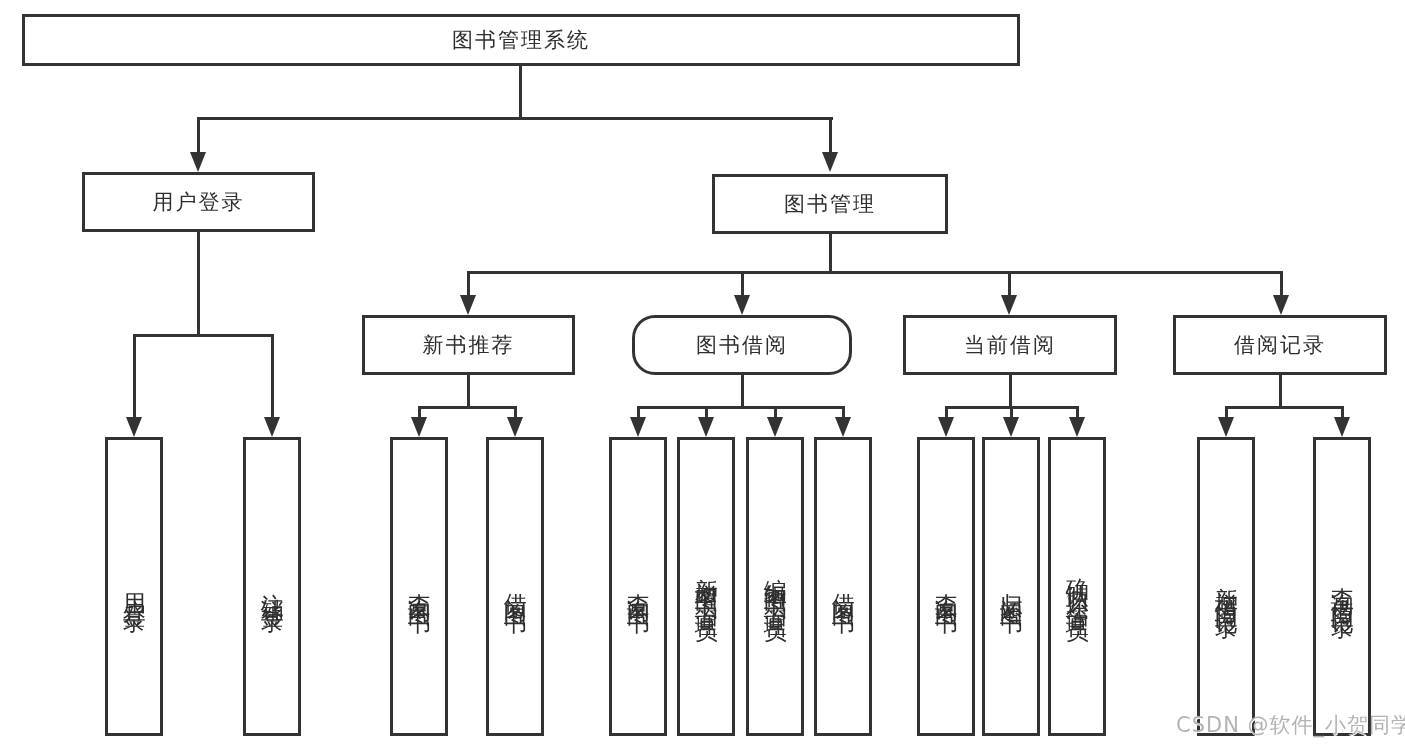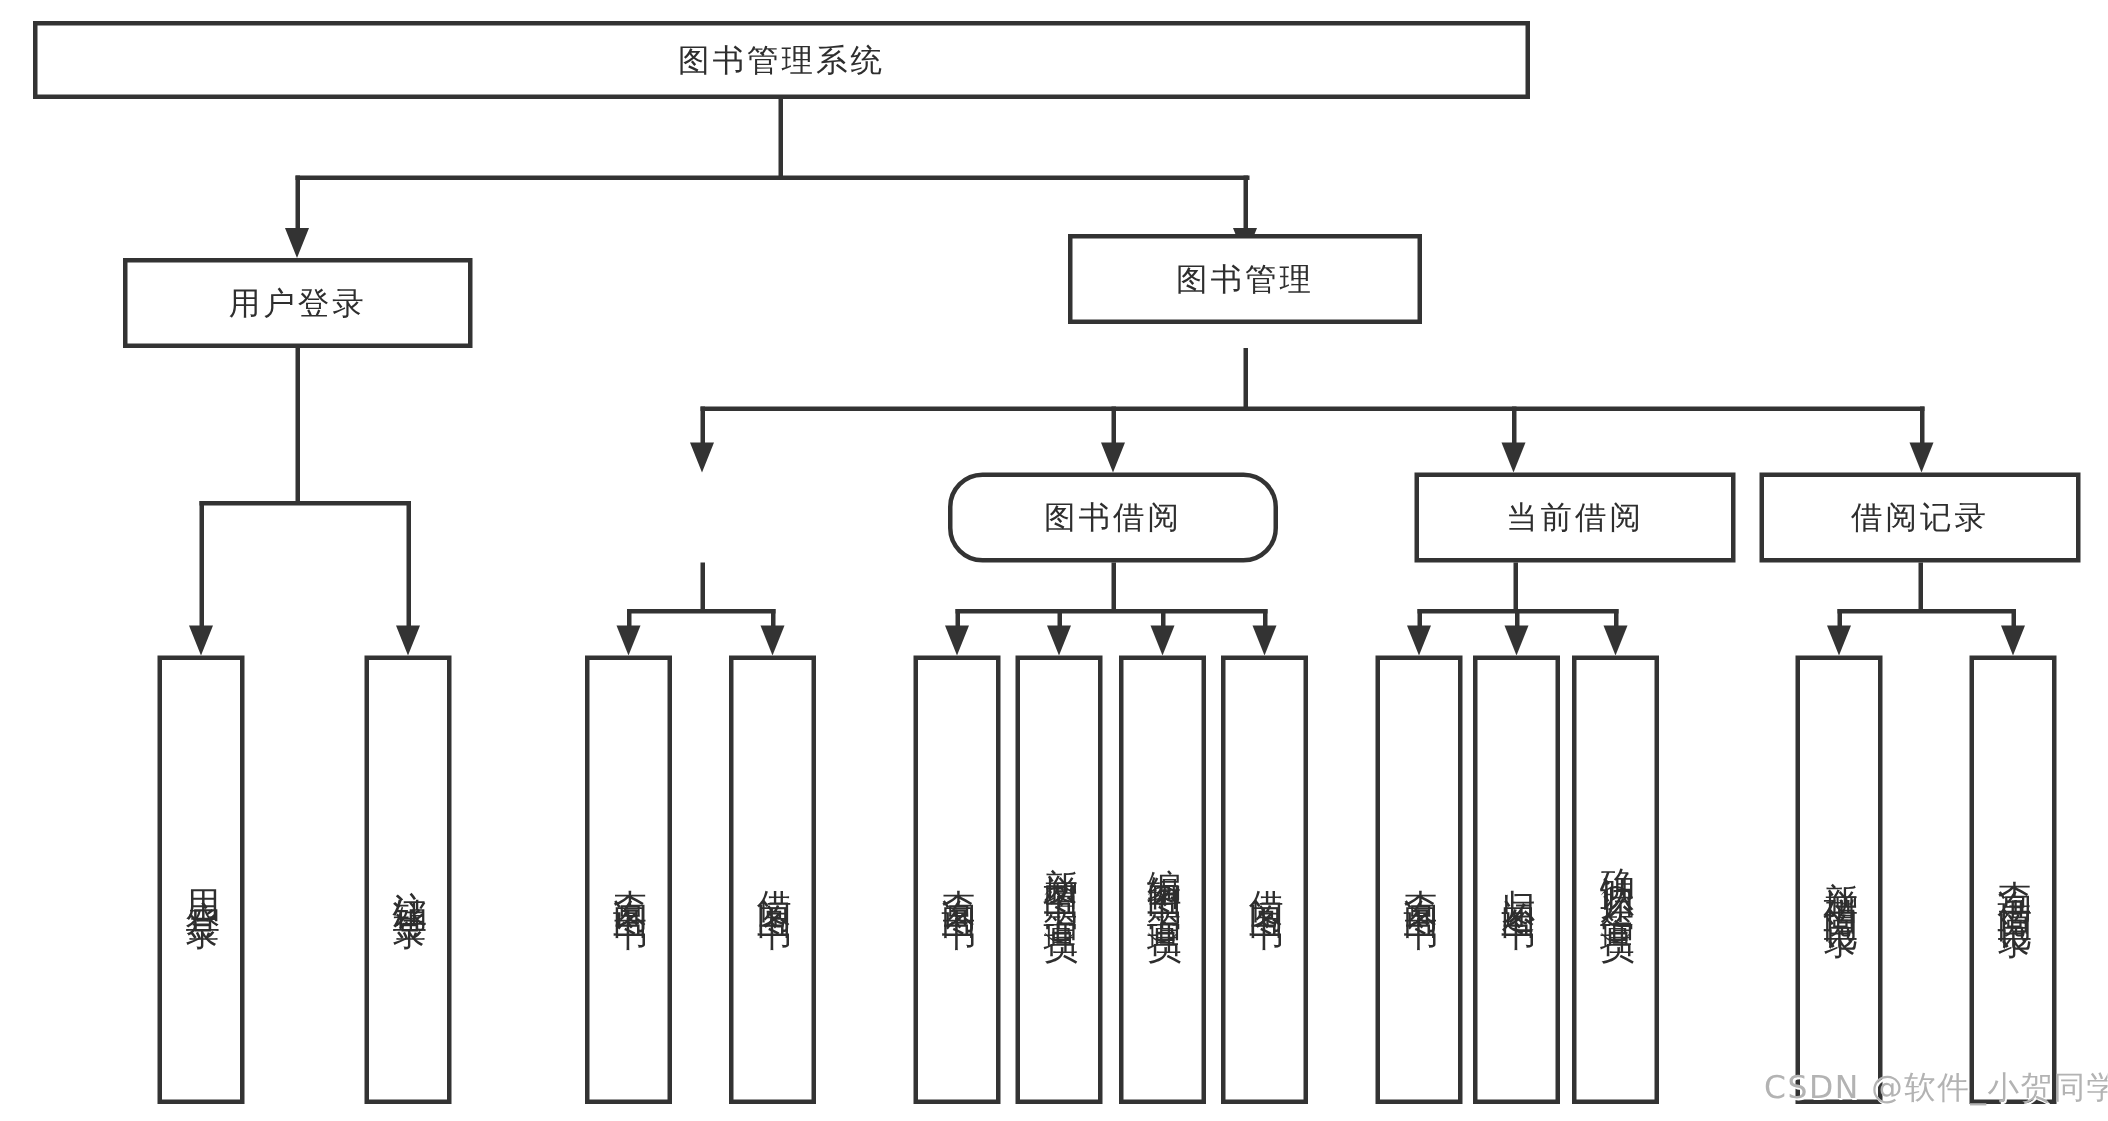--- a/index.html
+++ b/index.html
@@ -64,21 +64,21 @@
   <div class="vl" style="left:519px; top:66px; height:53px;"></div>
   <div class="hl" style="left:197px; top:117px; width:636px;"></div>
   <div class="vl" style="left:197px; top:117px; height:38px;"></div>
   <div class="ar" style="left:190px; top:152px;"></div>
   <div class="vl" style="left:829px; top:117px; height:38px;"></div>
   <div class="ar" style="left:822px; top:152px;"></div>
 
   <div class="box hbox" style="left:82px; top:172px; width:233px; height:60px;">
     <span>用户登录</span>
   </div>
-  <div class="box hbox" style="left:712px; top:156px; width:236px; height:60px;">
+  <div class="box hbox" style="left:712px; top:174px; width:236px; height:60px;">
     <span>图书管理</span>
   </div>
 
   <div class="vl" style="left:197px; top:232px; height:104px;"></div>
   <div class="hl" style="left:133px; top:334px; width:141px;"></div>
   <div class="vl" style="left:133px; top:334px; height:85px;"></div>
   <div class="ar" style="left:126px; top:417px;"></div>
   <div class="vl" style="left:271px; top:334px; height:85px;"></div>
   <div class="ar" style="left:264px; top:417px;"></div>
 
@@ -86,24 +86,27 @@
   <div class="hl" style="left:467px; top:271px; width:816px;"></div>
   <div class="vl" style="left:467px; top:271px; height:27px;"></div>
   <div class="ar" style="left:460px; top:295px;"></div>
   <div class="vl" style="left:741px; top:271px; height:27px;"></div>
   <div class="ar" style="left:734px; top:295px;"></div>
   <div class="vl" style="left:1008px; top:271px; height:27px;"></div>
   <div class="ar" style="left:1001px; top:295px;"></div>
   <div class="vl" style="left:1280px; top:271px; height:27px;"></div>
   <div class="ar" style="left:1273px; top:295px;"></div>
 
+  <div class="box hbox" style="left:362px; top:315px; width:213px; height:60px;">
+    <span>新书推荐</span>
+  </div>
   <div class="box hbox" style="left:632px; top:315px; width:220px; height:60px;border-radius:23px;">
     <span>图书借阅</span>
   </div>
-  <div class="box hbox" style="left:903px; top:315px; width:214px; height:60px;margin-left:40px;">
+  <div class="box hbox" style="left:903px; top:315px; width:214px; height:60px;">
     <span>当前借阅</span>
   </div>
   <div class="box hbox" style="left:1173px; top:315px; width:214px; height:60px;">
     <span>借阅记录</span>
   </div>
 
   <div class="vl" style="left:467px; top:375px; height:33px;"></div>
   <div class="hl" style="left:418px; top:406px; width:99px;"></div>
   <div class="vl" style="left:418px; top:406px; height:13px;"></div>
   <div class="ar" style="left:411px; top:417px;"></div>

